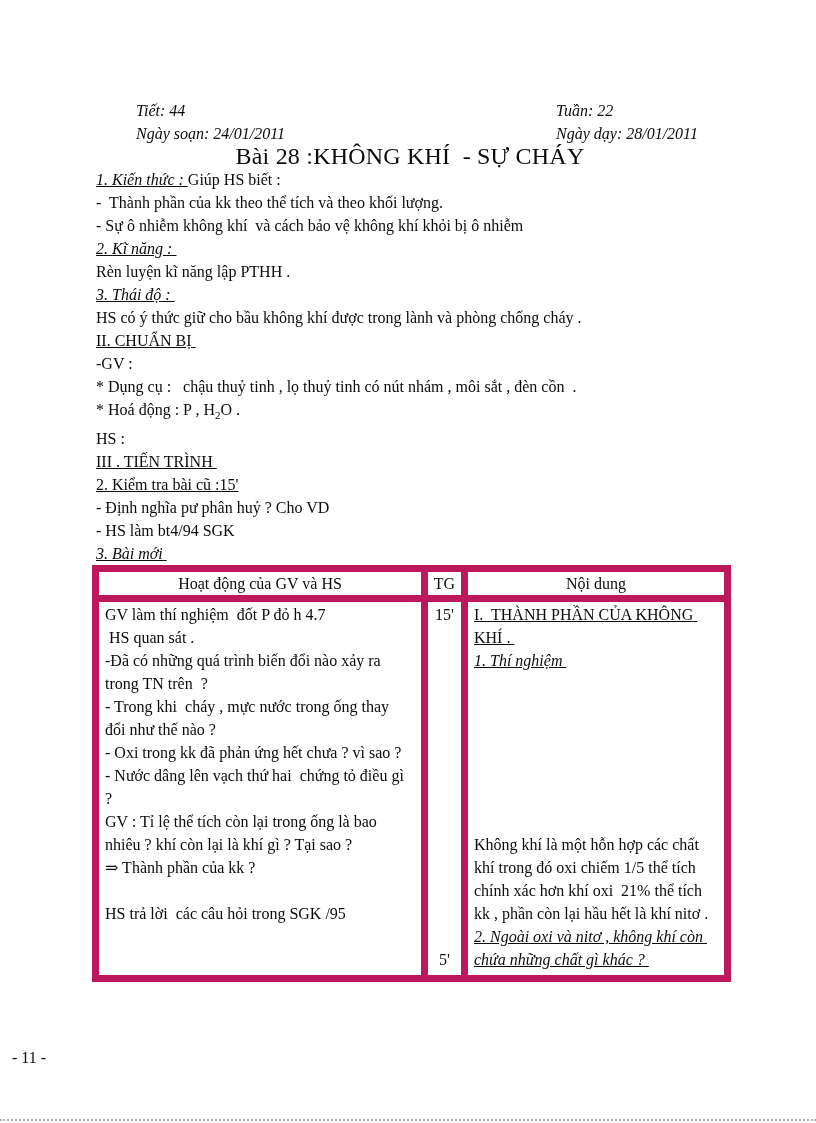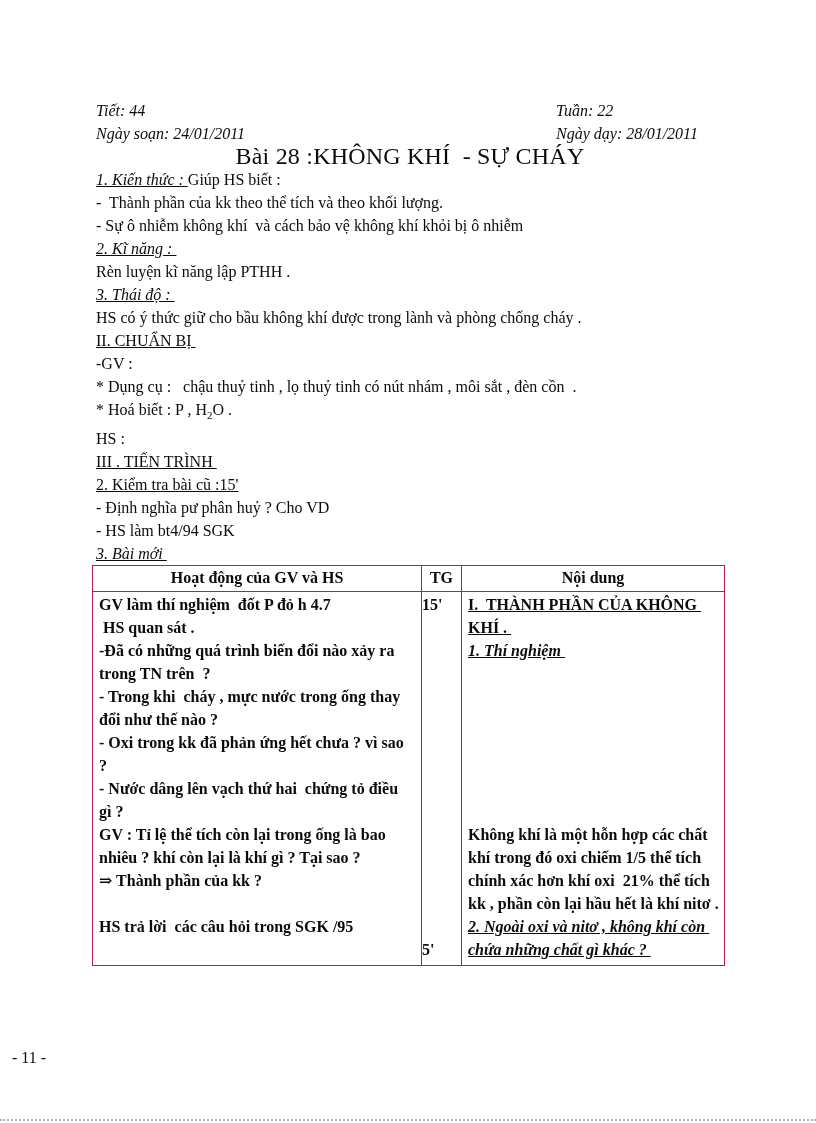--- a/index.html
+++ b/index.html
@@ -9,46 +9,46 @@
     width:816px; height:1123px;
     margin:0 auto;
     background:#ffffff;
     font-family:"Liberation Serif","DejaVu Serif",serif;
     font-size:16px; line-height:23px;
     color:#0b0b0b;
     overflow:hidden;
   }
   .content { position:absolute; left:96px; top:99px; width:628px; }
   .line { white-space:pre-wrap; min-height:23px; }
-  .row2 { display:flex; }
+  .row2 { display:flex;margin-left:40px; }
   .row2 .left-part { flex:1; }
   .row2 .right-part { width:168px; }
   .italic { font-style:italic; }
   .u { text-decoration:underline; }
   .iu { font-style:italic; text-decoration:underline; }
   .title-line { text-align:center; font-size:24px; letter-spacing:0.2px; }
   sub { font-size:11px; }
 
   .doc-table {
     border-collapse:collapse;
     table-layout:fixed;
     width:632px;
     margin-left:-4px;
   }
   .doc-table th, .doc-table td {
-    border:1px solid #be185d;
+    border:7px solid #be185d;
     vertical-align:top;
-    font-weight:bold;
+    font-weight:normal;
   }
   .doc-table th { height:26px; text-align:center; white-space:pre-wrap; }
   .col-activity { width:329px; }
   .col-tg { width:40px; }
   .col-content { width:263px; }
   .cell-activity { padding:1px 16px 2px 6px; }
-  .cell-tg { padding-top:1px; }
+  .cell-tg { text-align:center; padding-top:1px; }
   .cell-content { padding:1px 4px 4px 6px;margin-top:32px; }
   .blank-line { height:23px; }
   .content-gap { height:161px; }
   .tg-bottom { margin-top:322px; }
 
   .footer {
     position:absolute; top:1046px; left:12px; width:100%;
     text-align:left;
   }
   .dotted-edge {
@@ -82,21 +82,21 @@
 
     <div class="line"><span class="iu">2. Kĩ năng : </span></div>
     <div class="line">Rèn luyện kĩ năng lập PTHH .</div>
 
     <div class="line"><span class="iu">3. Thái độ : </span></div>
     <div class="line">HS có ý thức giữ cho bầu không khí được trong lành và phòng chống cháy .</div>
 
     <div class="line u">II. CHUẨN BỊ </div>
     <div class="line">-GV :</div>
     <div class="line">* Dụng cụ :   chậu thuỷ tinh , lọ thuỷ tinh có nút nhám , môi sắt , đèn cồn  .</div>
-    <div class="line"><span>* Hoá biết : P , H</span><sub>2</sub><span>O .</span></div>
+    <div class="line"><span>* Hoá động : P , H</span><sub>2</sub><span>O .</span></div>
     <div class="line">HS :</div>
 
     <div class="line u">III . TIẾN TRÌNH </div>
     <div class="line u">2. Kiểm tra bài cũ :15'</div>
     <div class="line">- Định nghĩa pư phân huỷ ? Cho VD</div>
     <div class="line">- HS làm bt4/94 SGK</div>
     <div class="line"><span class="iu">3. Bài mới </span></div>
 
     <table class="doc-table">
       <colgroup>

